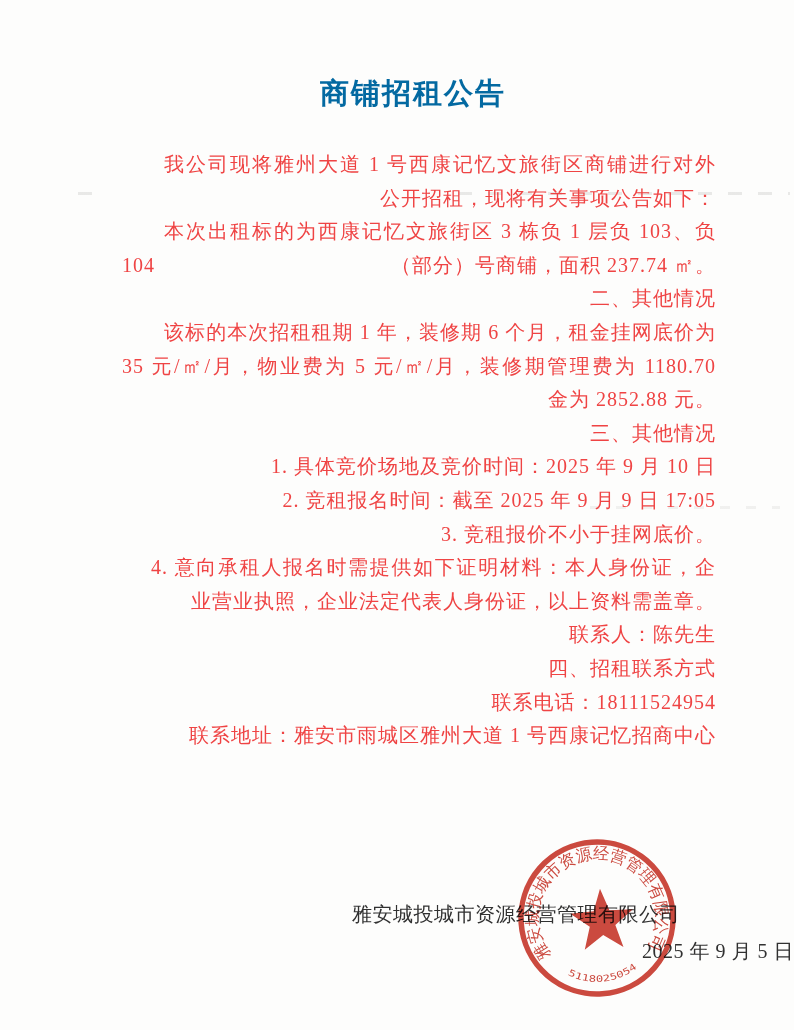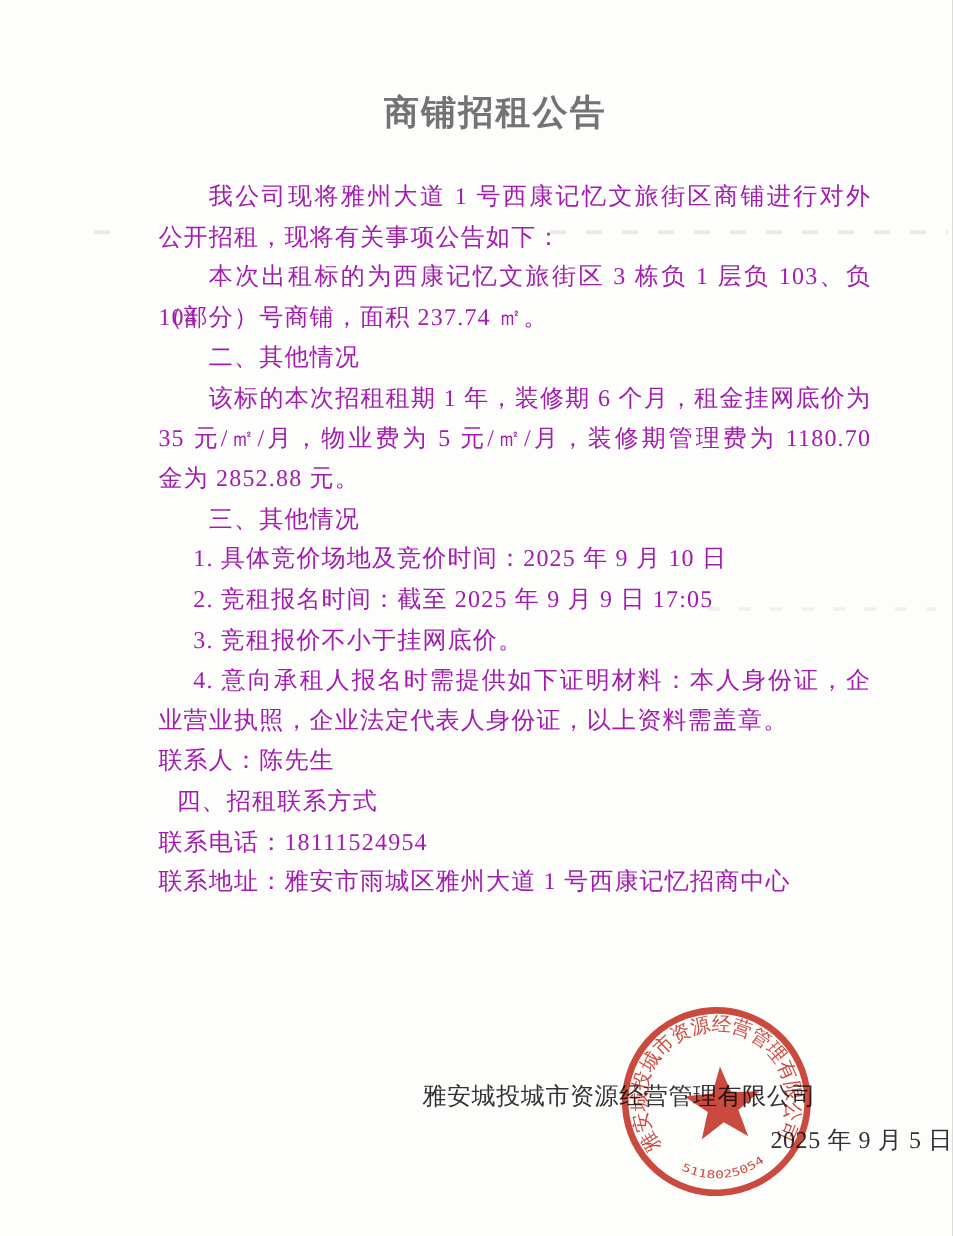--- a/index.html
+++ b/index.html
@@ -17,34 +17,34 @@
   }
   .doc-title {
     position:absolute;
     left:0; right:0; top:74px;
     margin:0;
     text-align:center;
     padding-left:32px;
     font-size:29px;
     font-weight:700;
     letter-spacing:2px;
-    color:#737373;
+    color:#0369a1;
   }
   .body-lines {
     position:absolute;
-    left:132px; top:148px;
+    left:122px; top:148px;
     width:594px;
     font-size:20px;
     letter-spacing:1px;
-    color:#a21caf;
+    color:#ef4444;
   }
   .line {
     height:33.6px;
     line-height:33.6px;
-    text-align:left;
+    text-align:right;
   }
   .line.full {
     text-align:justify;
     text-align-last:justify;
   }
   .ind-para  { padding-left:42px; }
   .ind-list  { padding-left:29px; }
   .ind-head4 { padding-left:15px; }
   .ind-flush { padding-left:0; }
   .line.full.ind-para  { padding-left:0; text-indent:42px; }

